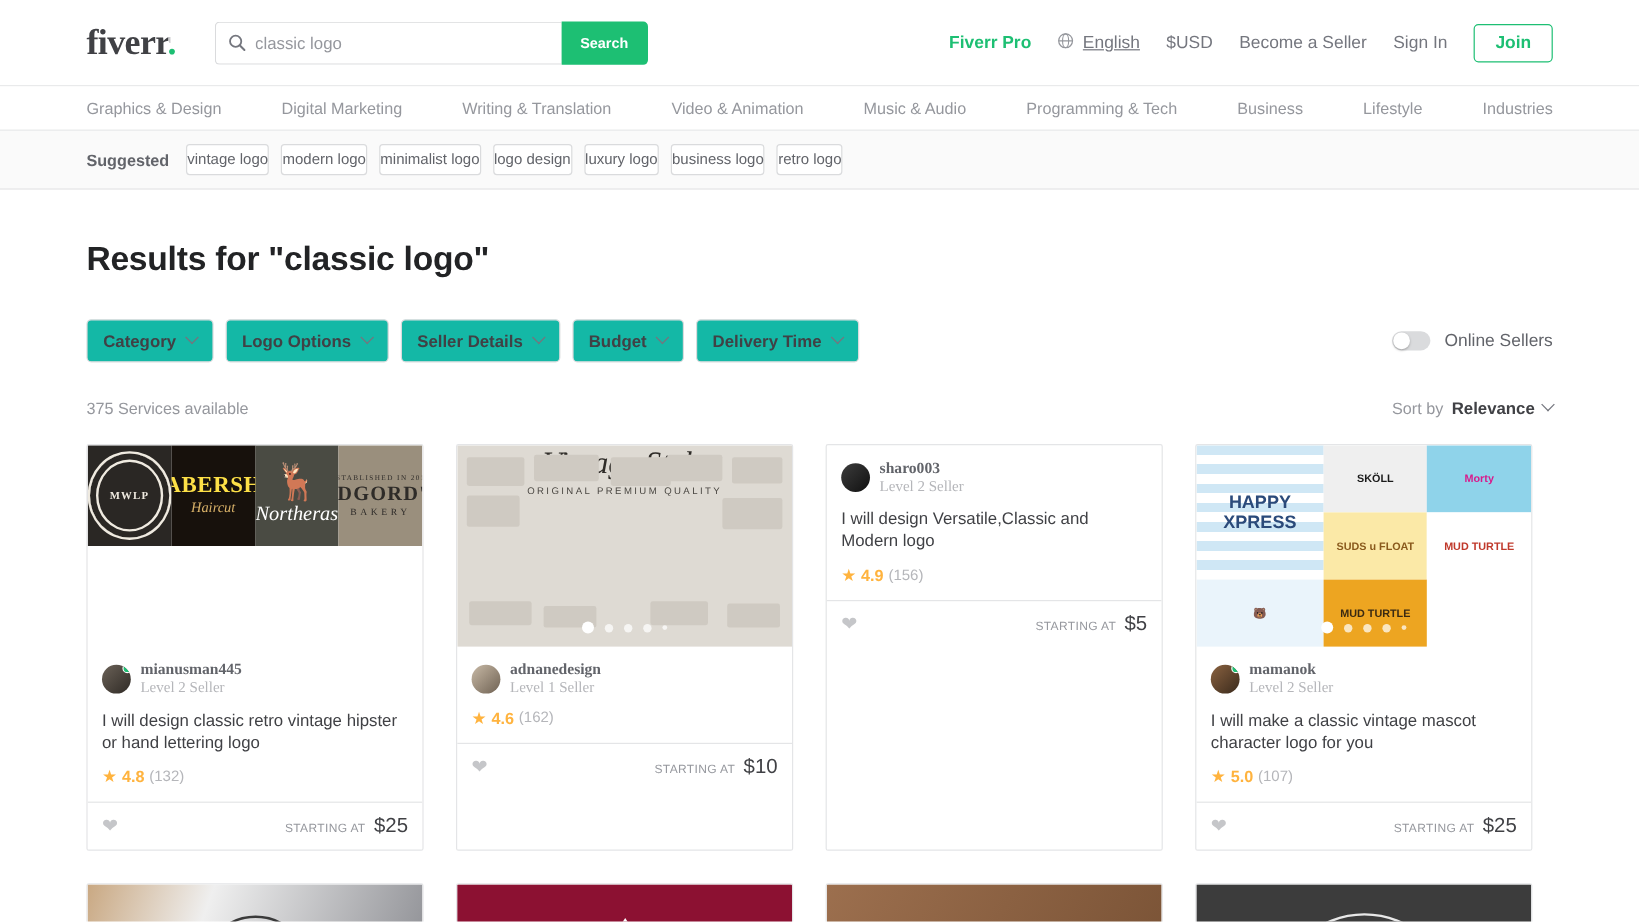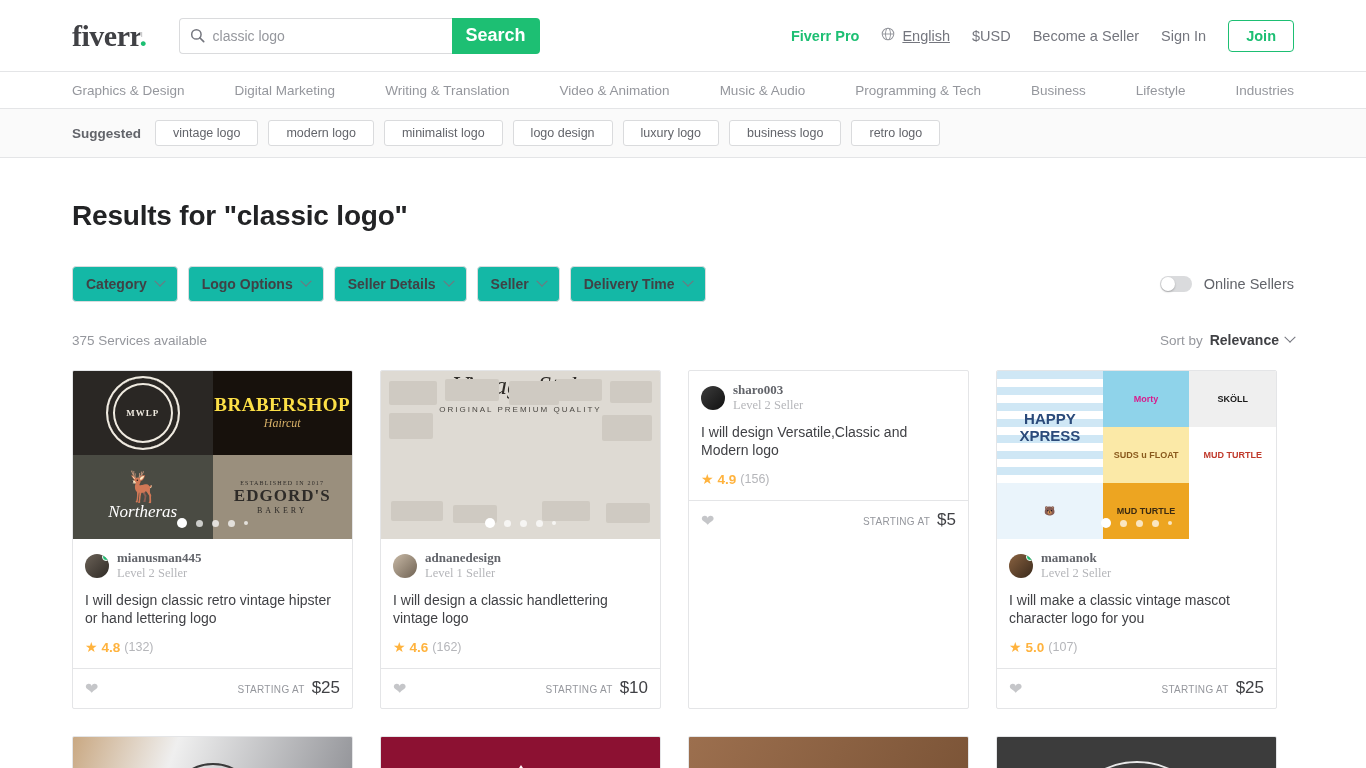--- a/index.html
+++ b/index.html
@@ -51,26 +51,26 @@
   .searchbox input {
     border: none;
     outline: none;
     font-size: 14px;
     font-family: "Liberation Sans", sans-serif;
     color: #95979d;
     width: 100%;
     background: transparent;
   }
   .search-btn {
-    width: 88px;
+    width: 72px;
     background: #1dbf73;
     color: #fff;
     border: none;
     border-radius: 0 4px 4px 0;
-    font-size: 18px;
+    font-size: 12px;
     font-weight: bold;
     font-family: "Liberation Sans", sans-serif;
     cursor: pointer;
   }
 
   .header-right {
     margin-left: auto;
     display: flex;
     align-items: center;
     gap: 22px;
@@ -125,21 +125,21 @@
   .sug-label {
     font-size: 13.5px;
     font-weight: bold;
     color: #62646a;
     margin-right: 4px;
   }
   .sug-chip {
     border: 1px solid #dadbdd;
     background: #fff;
     border-radius: 3px;
-    padding: 5px 17px;
+    padding: 5px 0;
     font-size: 12.5px;
     color: #62646a;
     cursor: pointer;
     white-space: nowrap;
   }
 
   
   .main { padding: 0 72px; }
   .page-title {
     font-size: 28px;
@@ -308,21 +308,21 @@
   .price {
     margin-left: auto;
     display: flex;
     align-items: baseline;
     gap: 7px;
   }
   .starting { font-size: 10px; color: #95979d; letter-spacing: .3px; }
   .amount { font-size: 17px; color: #404145; }
 
   
-  .quad { width: 100%; height: 100%; display: grid; grid-template-columns: 1fr 1fr; grid-template-rows: 1fr 1fr; }
+  .quad { width: 100%; height: 100%; display: grid; grid-template-columns: 1fr 1fr 1fr 1fr; grid-template-rows: 1fr 1fr; }
   .q { display:flex; align-items:center; justify-content:center; position:relative; overflow:hidden; }
   .q1 { background:#2a2724; }
   .q2 { background:#17110c; }
   .q3 { background:#4a4b43; }
   .q4 { background:#9a8f7d; }
   .badge-circle {
     width: 74px; height: 74px; border-radius: 50%;
     border: 2px solid #efeae0;
     display:flex; align-items:center; justify-content:center;
     color:#efeae0; font-size:9px; font-weight:bold; letter-spacing:1px;
@@ -447,21 +447,21 @@
     </button>
     <button class="filter-btn">
       <span>Logo Options</span>
       <span class="chev"></span>
     </button>
     <button class="filter-btn">
       <span>Seller Details</span>
       <span class="chev"></span>
     </button>
     <button class="filter-btn">
-      <span>Seller</span>
+      <span>Budget</span>
       <span class="chev"></span>
     </button>
     <button class="filter-btn">
       <span>Delivery Time</span>
       <span class="chev"></span>
     </button>
 
     <div class="online-wrap">
       <div class="toggle">
           <div class="knob"></div>
@@ -567,21 +567,20 @@
         </div>
       </div>
       <div class="card-body">
         <div class="seller">
           <div class="avatar" style="background:linear-gradient(135deg,#c8b9a6,#6f6253)"></div>
           <div class="seller-meta">
             <span class="seller-name">adnanedesign</span>
             <span class="seller-level">Level 1 Seller</span>
           </div>
         </div>
-        <div class="gig-title">I will design a classic handlettering vintage logo</div>
         <div class="rating">
           <span class="star">★</span>
           <span class="rate-val">4.6</span>
           <span class="rate-cnt">(162)</span>
         </div>
       </div>
       <div class="card-foot">
         <span class="heart">❤</span>
         <div class="price">
           <span class="starting">STARTING AT</span>
@@ -612,22 +611,22 @@
           <span class="starting">STARTING AT</span>
           <span class="amount">$5</span>
         </div>
       </div>
     </div>
 
     <div class="card">
       <div class="card-img">
         <div class="mascot-grid">
           <div class="m m-stripes">HAPPY XPRESS</div>
+          <div class="m m-skoll">SKÖLL</div>
           <div class="m m-morty">Morty</div>
-          <div class="m m-skoll">SKÖLL</div>
           <div class="m m-suds">SUDS u FLOAT</div>
           <div class="m m-mud1">MUD TURTLE</div>
           <div class="m m-bluebot">🐻</div>
           <div class="m m-mud2">MUD TURTLE</div>
         </div>
         <div class="dots">
           <span class="dot active"></span>
           <span class="dot"></span>
           <span class="dot"></span>
           <span class="dot"></span>

